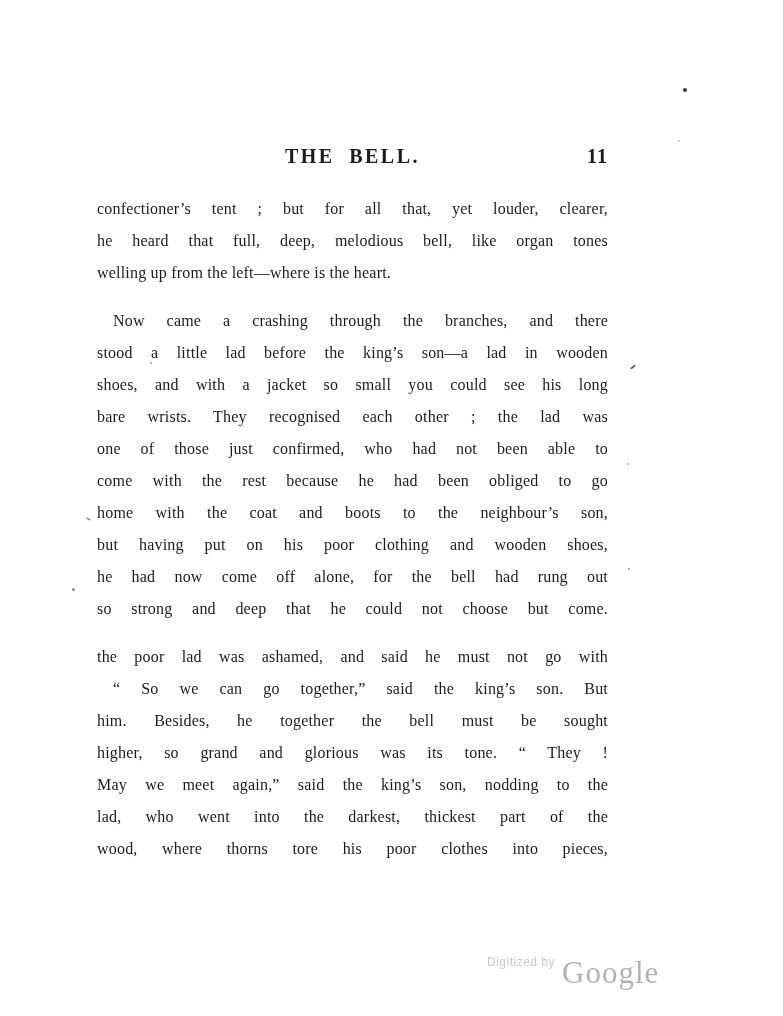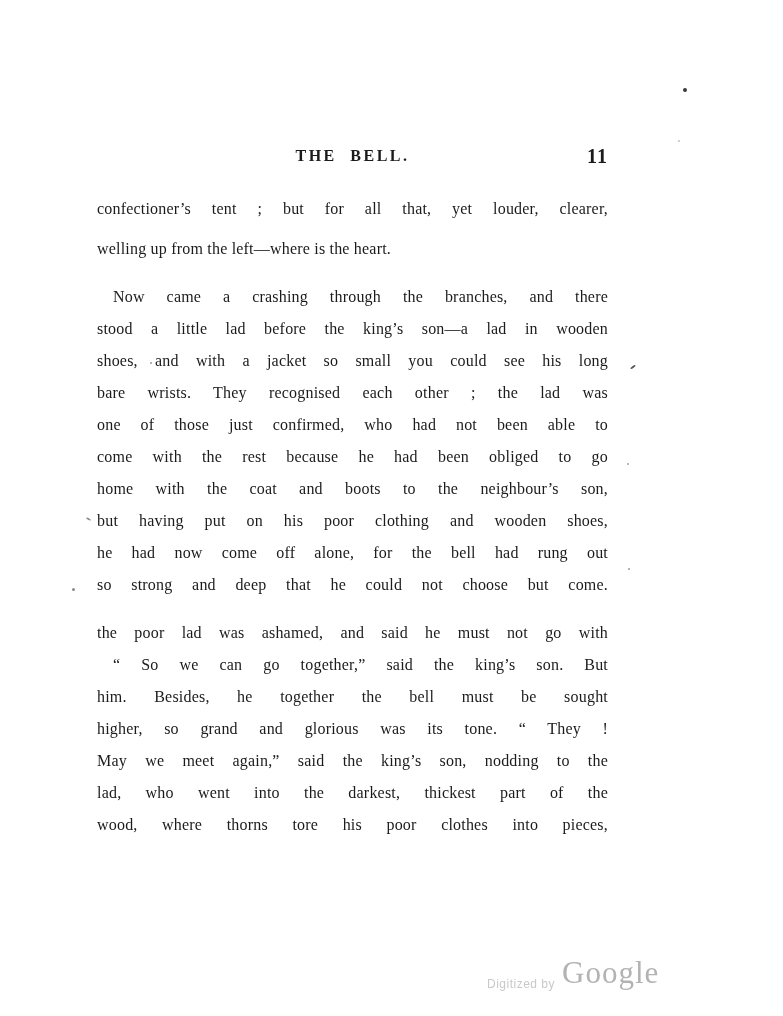--- a/index.html
+++ b/index.html
@@ -30,21 +30,21 @@
   }
   .header-row {
     position: relative;
     height: 24px;
   }
   .running-title {
     position: absolute;
     left: 0;
     right: 0;
     text-align: center;
-    font-size: 16px;
+    font-size: 20px;
     font-weight: bold;
     letter-spacing: 2.5px;
     word-spacing: 7px;
     line-height: 20px;
   }
   .page-number {
     position: absolute;
     right: 0;
     top: -1px;
     font-size: 20px;
@@ -60,31 +60,30 @@
   }
   .line {
     font-size: 16px;
     line-height: 32px;
     text-align: justify;
     text-align-last: justify;
     letter-spacing: 0.2px;
   }
   .line.flush {
     text-align-last: left;
-    margin-top: 8px;
   }
   .line.indent {
     text-indent: 16px;
   }
   .watermark {
     position: absolute;
     left: 487px;
     top: 955px;
     display: flex;
-    align-items: flex-end;
+    align-items: flex-start;
     white-space: nowrap;
   }
   .wm-prefix {
     font-family: "Liberation Sans", sans-serif;
     font-size: 12px;
     color: var(--wm-light);
     letter-spacing: 0.5px;
   }
   .wm-logo {
     font-family: "Liberation Serif", serif;
@@ -107,20 +106,21 @@
 
     <div class="header-row">
       <div class="running-title">THE BELL.</div>
       <div class="page-number">11</div>
     </div>
 
     <div class="text-body">
 
     <div class="paragraph">
           <div class="line">confectioner’s tent ; but for all that, yet louder, clearer,</div>
+          <div class="line">he heard that full, deep, melodious bell, like organ tones</div>
           <div class="line flush">welling up from the left—where is the heart.</div>
         </div>
         <div class="paragraph">
           <div class="line indent">Now came a crashing through the branches, and there</div>
           <div class="line">stood a little lad before the king’s son—a lad in wooden</div>
           <div class="line">shoes, and with a jacket so small you could see his long</div>
           <div class="line">bare wrists.  They recognised each other ; the lad was</div>
           <div class="line">one of those just confirmed, who had not been able to</div>
           <div class="line">come with the rest because he had been obliged to go</div>
           <div class="line">home with the coat and boots to the neighbour’s son,</div>

